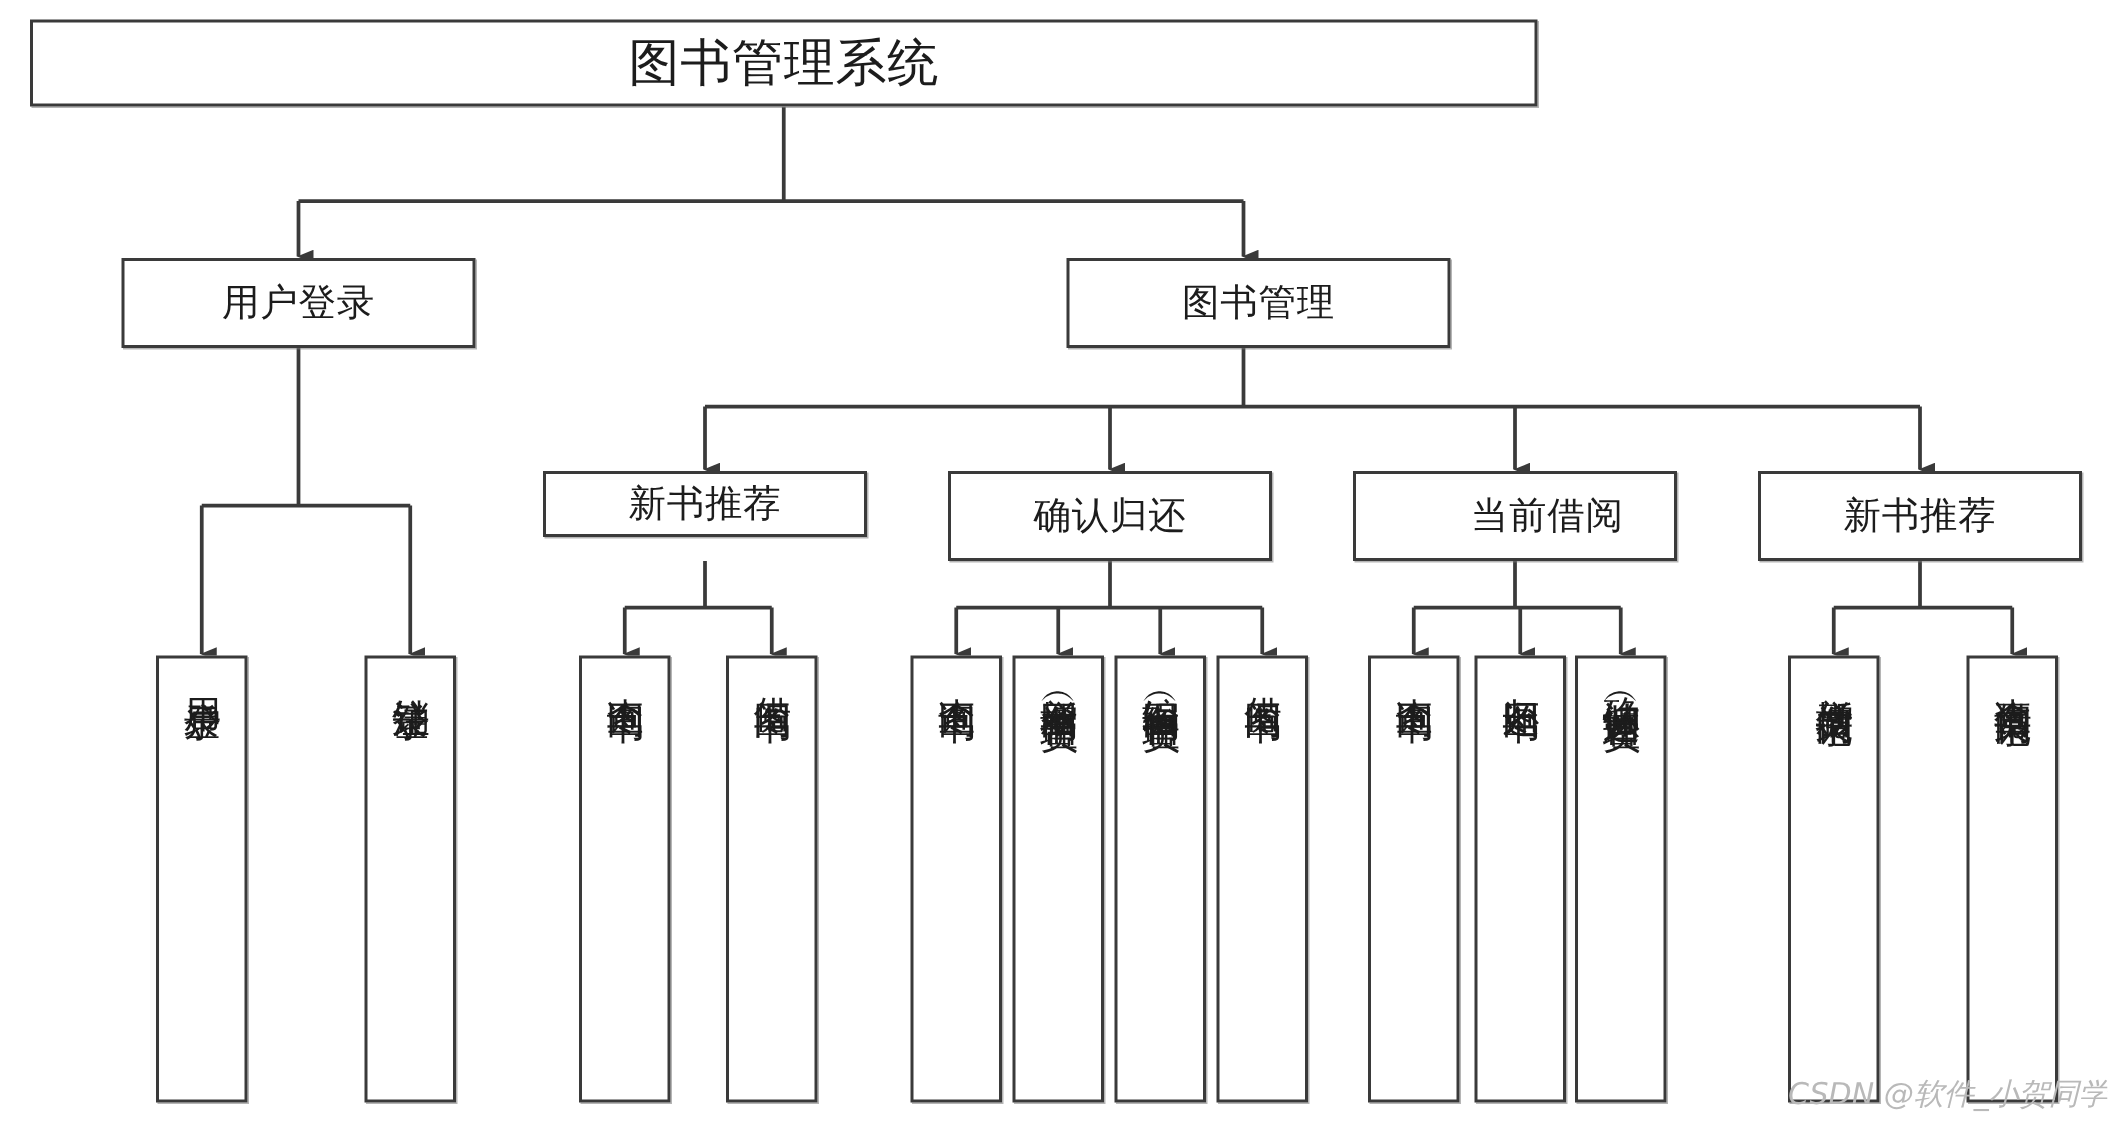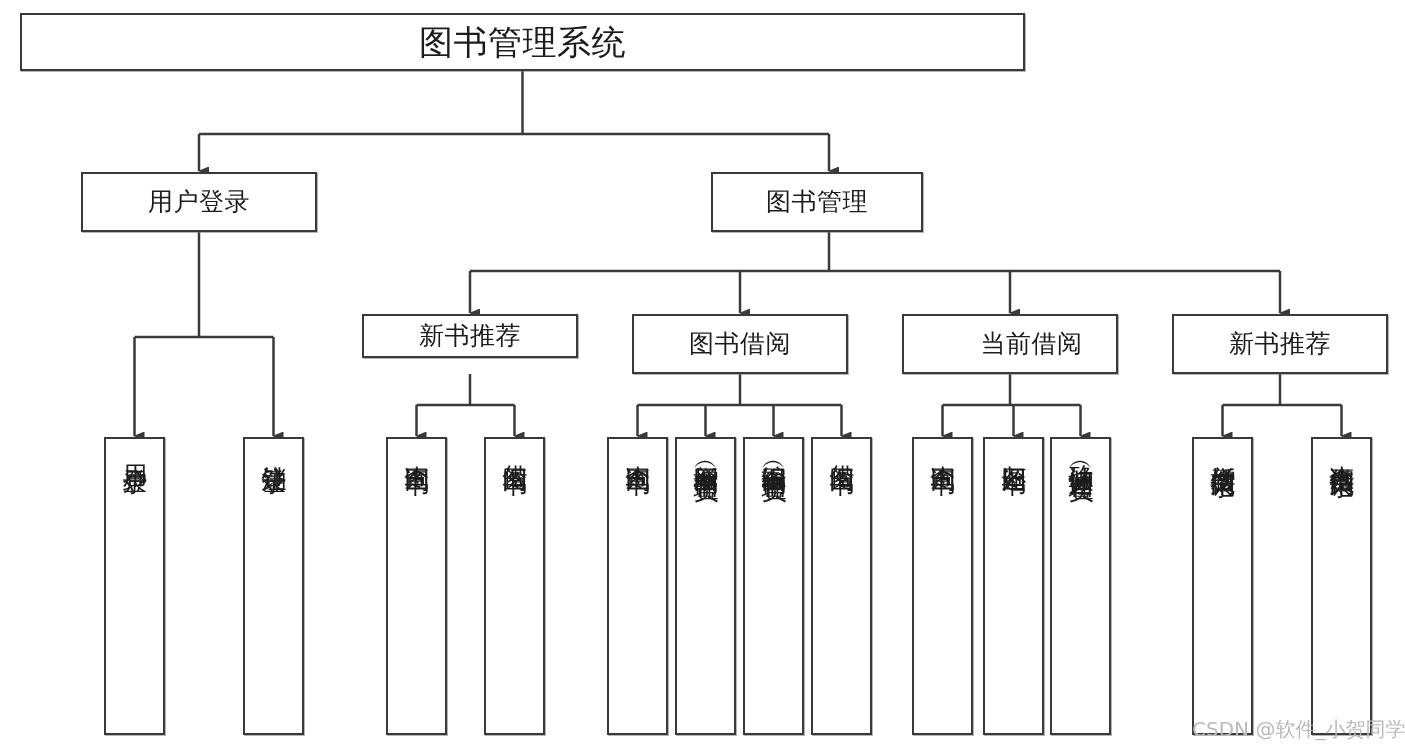--- a/index.html
+++ b/index.html
@@ -61,20 +61,21 @@
     font-size: 25px;
     line-height: 1.12;
     letter-spacing: 2px;
   }
   .watermark {
     position: absolute;
     color: #b9b9b9;
     font-size: 20px;
     white-space: nowrap;
     font-family: "DejaVu Sans", "Liberation Sans", sans-serif;
+    font-style: italic;
   }
 </style>
 </head>
 <body>
 
 <div id="diagram-root">
 
   <svg class="connectors" viewBox="0 0 1405 747" xmlns="http://www.w3.org/2000/svg">
     <defs>
       <marker id="arrowhead" markerWidth="9" markerHeight="11" refX="4.5" refY="10" orient="auto" markerUnits="userSpaceOnUse">
@@ -118,28 +119,28 @@
       </g>
   </svg>
 
   <div id="node-layer">
       <div class="node horizontal root" style="left: 20px; top: 13px; width: 1005px; height: 58px;">
         <span class="label">图书管理系统</span>
       </div>
       <div class="node horizontal" style="left: 81px; top: 172px; width: 236px; height: 60px;">
         <span class="label">用户登录</span>
       </div>
-      <div class="node horizontal" style="left: 711px; top: 172px; width: 212px; height: 60px;">
+      <div class="node horizontal" style="left: 711px; top: 172px; width: 256px; height: 60px;">
         <span class="label">图书管理</span>
       </div>
       <div class="node horizontal" style="left: 362px; top: 314px; width: 216px; height: 44px;">
         <span class="label">新书推荐</span>
       </div>
       <div class="node horizontal" style="left: 632px; top: 314px; width: 216px; height: 60px;">
-        <span class="label">图书借阅</span>
+        <span class="label">确认归还</span>
       </div>
       <div class="node horizontal" style="left: 902px; top: 314px; width: 216px; height: 60px; padding-left: 43px;">
         <span class="label">当前借阅</span>
       </div>
       <div class="node horizontal" style="left: 1172px; top: 314px; width: 216px; height: 60px;">
         <span class="label">新书推荐</span>
       </div>
       <div class="node vertical" style="left: 104px; top: 437px; width: 61px; height: 298px;">
         <span class="label">用户登录</span>
       </div>

